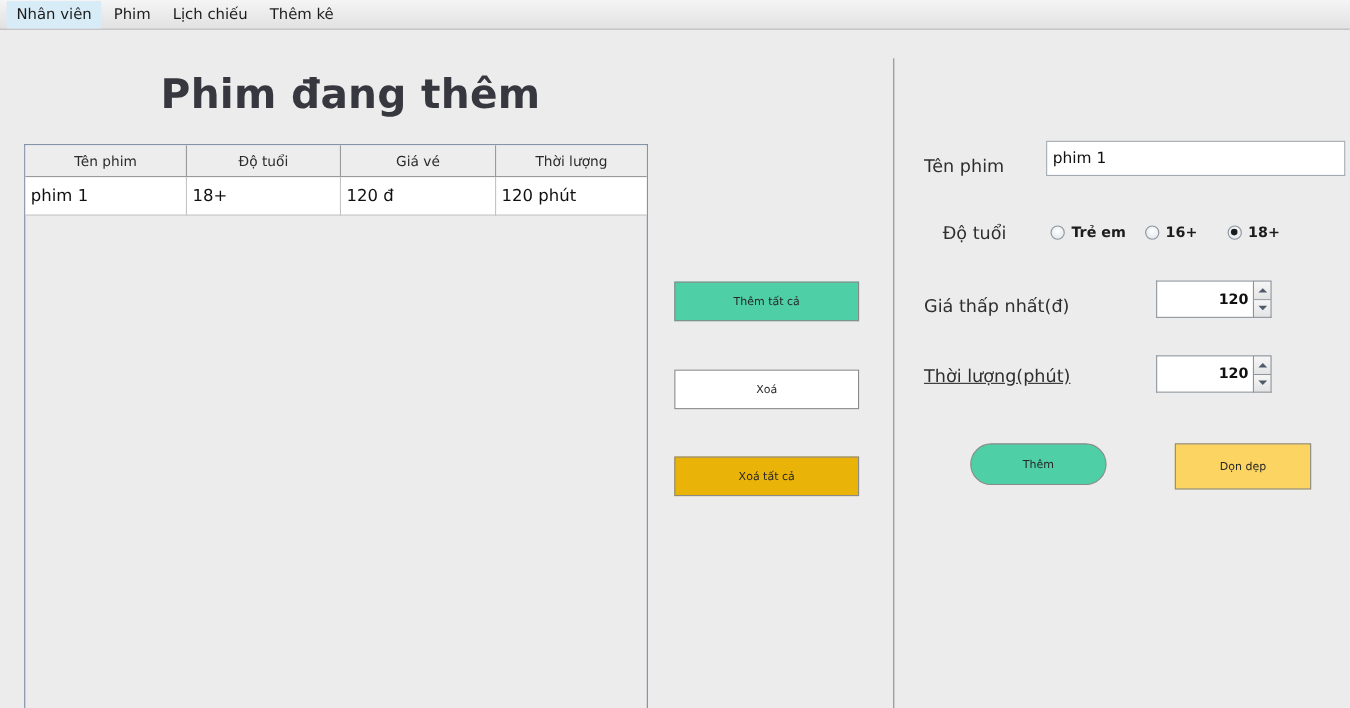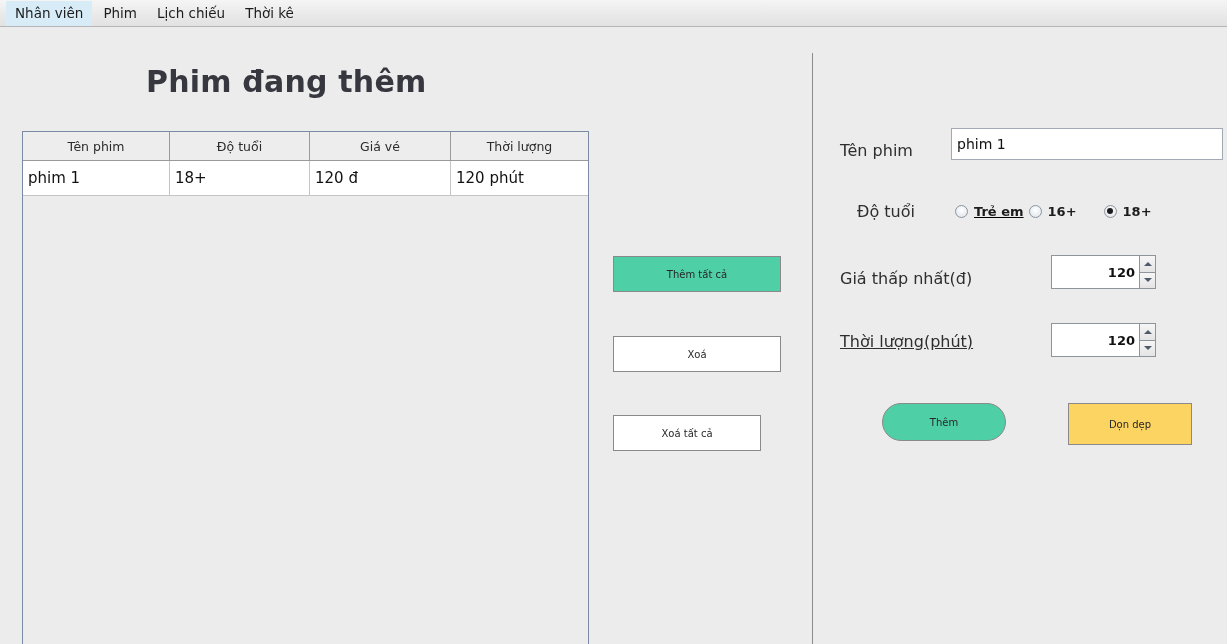--- a/index.html
+++ b/index.html
@@ -37,21 +37,21 @@
   }
   .menu-item.hovered {
     background: #d7ecf7;
   }
 
   
   #page-title {
     position: absolute;
     left: 146px;
     top: 64px;
-    font-size: 30px;
+    font-size: 37px;
     font-weight: bold;
     color: #37373f;
     letter-spacing: 0.2px;
     white-space: nowrap;
   }
 
   
   #table-panel {
     position: absolute;
     left: 22px;
@@ -105,21 +105,21 @@
     color: #272727;
     display: flex;
     align-items: center;
     justify-content: center;
     cursor: pointer;
     user-select: none;
     white-space: nowrap;
   }
   #btn-add-all  { left: 613px; top: 256px; width: 168px; height: 36px; background: #4ecfa5; }
   #btn-delete   { left: 613px; top: 336px; width: 168px; height: 36px; background: #ffffff; }
-  #btn-delete-all { left: 613px; top: 415px; width: 148px; height: 36px; background: #ffffff; }
+  #btn-delete-all { left: 613px; top: 415px; width: 168px; height: 36px; background: #eab308; }
 
   
   #divider {
     position: absolute;
     left: 812px;
     top: 53px;
     width: 1px;
     height: 591px;
     background: #8c8c8c;
   }
@@ -182,21 +182,21 @@
     width: 6px; height: 6px;
     border-radius: 50%;
     background: #1b1b1b;
   }
   .radio-label {
     font-size: 13px;
     font-weight: bold;
     color: #1c1c1c;
     white-space: nowrap;
   }
-  #radio-child { margin-right: 5px; text-decoration: underline; }
+  #radio-child { margin-right: 17px; }
   #radio-16    { margin-right: 27px; }
 
   
   .spinner {
     position: absolute;
     height: 34px;
     display: flex;
     box-sizing: border-box;
     padding-left: 40px;
   }
@@ -249,21 +249,21 @@
   #btn-submit { left: 882px; top: 403px; width: 124px; height: 38px; background: #4ecfa5; border-radius: 19px; }
   #btn-clear  { left: 1068px; top: 403px; width: 124px; height: 42px; background: #fcd462; }
 </style>
 </head>
 <body>
 
 <div id="menubar">
   <div class="menu-item hovered">Nhân viên</div>
   <div class="menu-item">Phim</div>
   <div class="menu-item">Lịch chiếu</div>
-  <div class="menu-item">Thời kê</div>
+  <div class="menu-item">Thêm kê</div>
 </div>
 
 <div id="page-title">Phim đang thêm</div>
 
 <div id="table-panel">
   <table class="movie-table">
     <thead>
       <tr>
         <th style="width:146px;">Tên phim</th>
         <th style="width:139px;">Độ tuổi</th>

